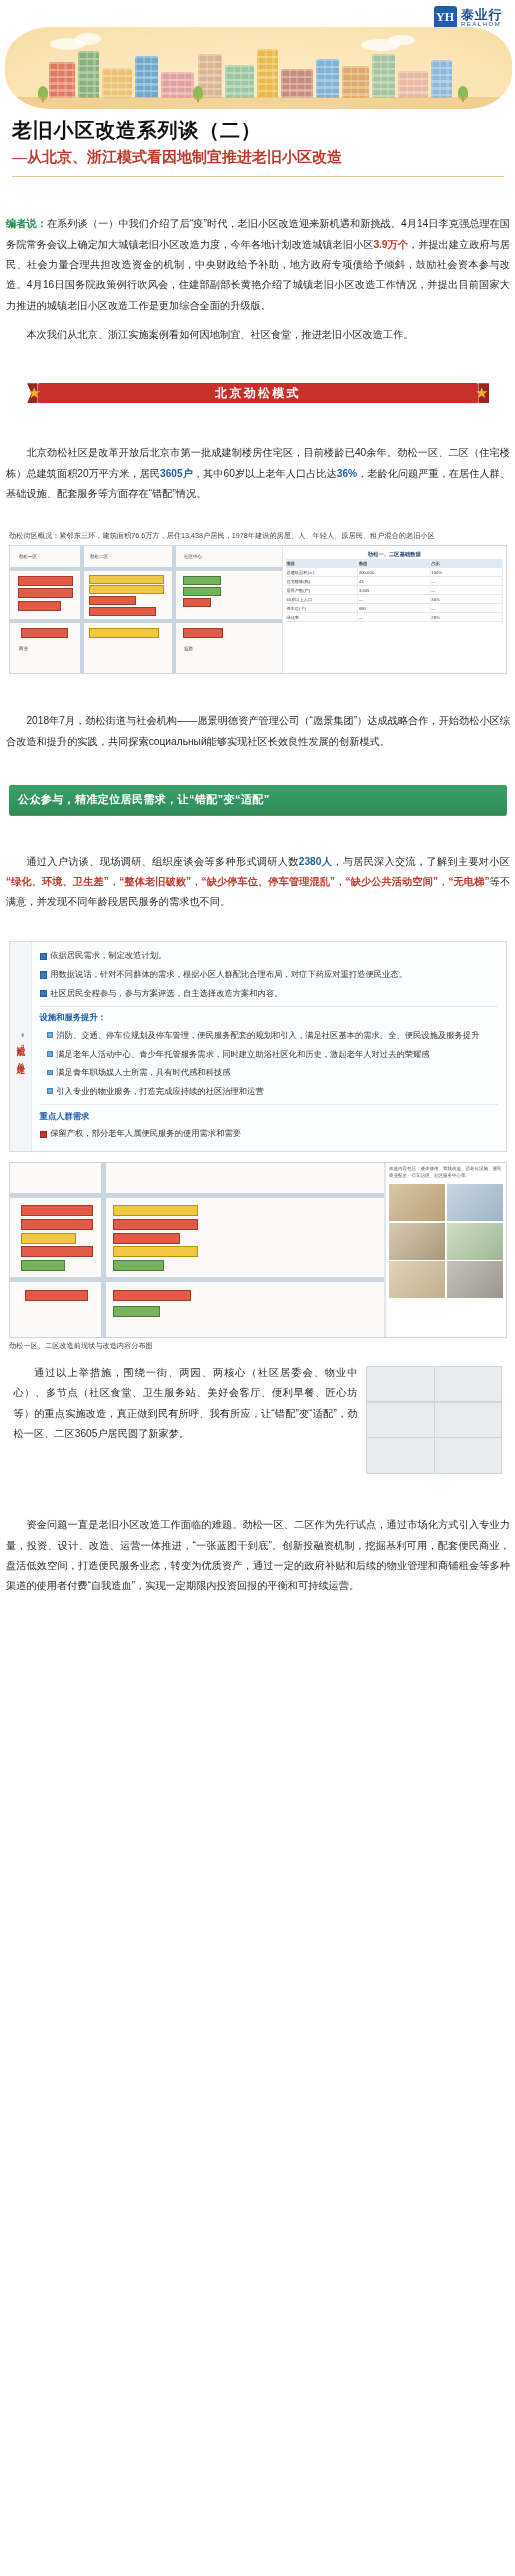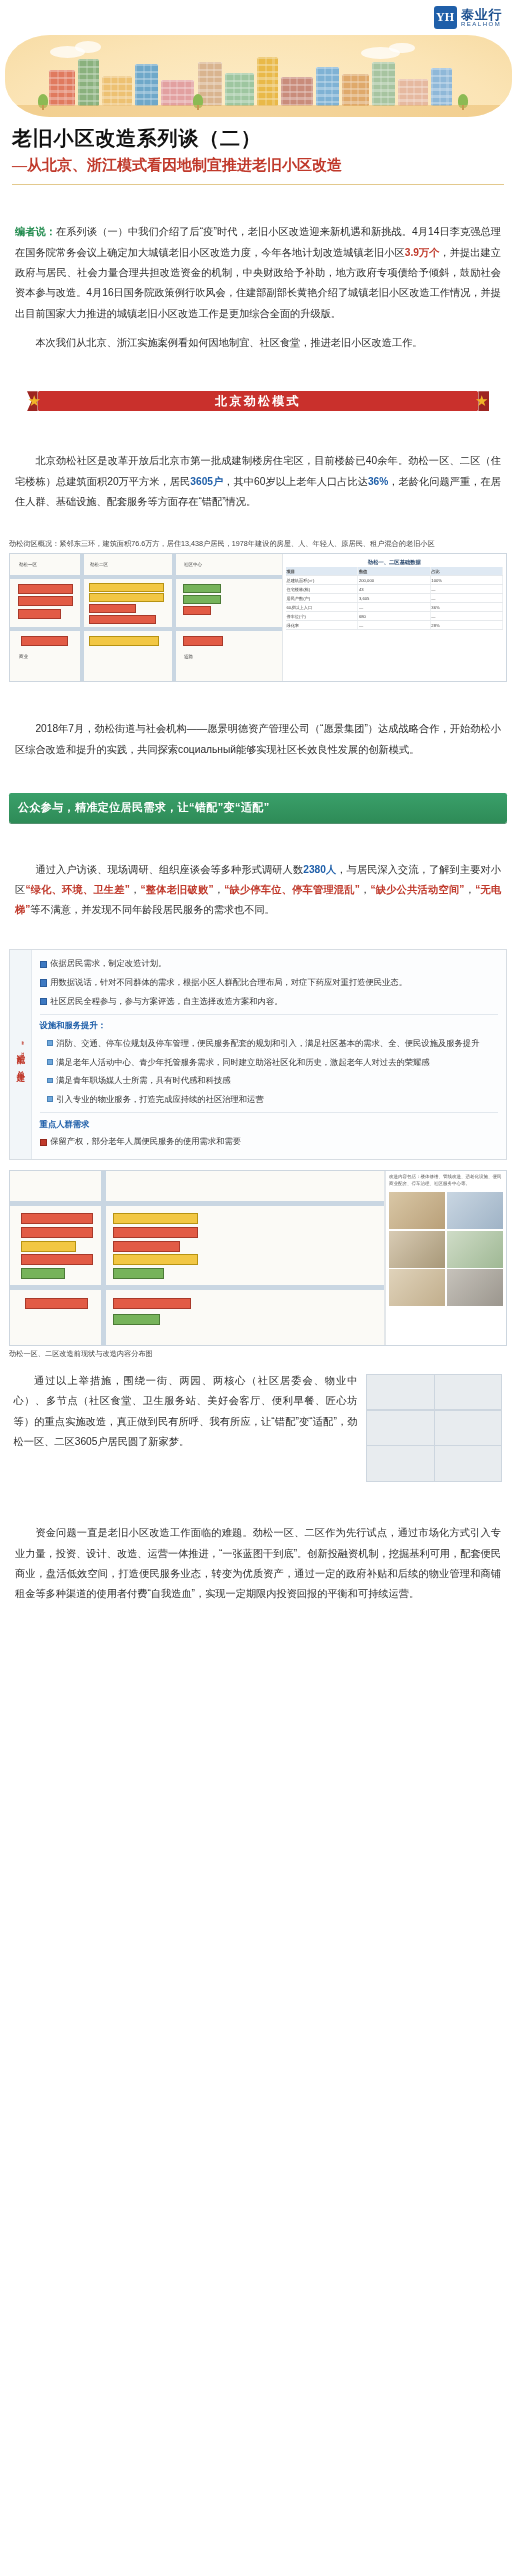--- a/index.html
+++ b/index.html
@@ -7,21 +7,21 @@
     width:516px;
     background:#ffffff;
     font-family:"Liberation Sans","DejaVu Sans",sans-serif;
     color:#333;
     -webkit-font-smoothing:antialiased;
   }
   .page{width:516px;position:relative;overflow:hidden;}
 
   
   .topbar{
-    height:35px;background:#ffffff;position:relative;
+    height:27px;background:#ffffff;position:relative;
   }
   .logo{
     position:absolute;right:13.6px;top:6px;display:flex;align-items:center;gap:4.5px;
   }
   .logo-mark{
     width:23px;height:23px;border-radius:3px;
     background:#1f5fa9;color:#fff;font-size:12px;font-weight:bold;
     display:flex;align-items:center;justify-content:center;
     font-family:"Liberation Serif",serif;
   }
@@ -53,21 +53,21 @@
     margin:3px 0 1.5px;font-size:20px;line-height:1.3;font-weight:bold;color:#111;
     font-family:"Liberation Serif","DejaVu Serif",serif;letter-spacing:0.8px;
   }
   h2.subtitle{
     margin:3px 0 7.6px;font-size:15px;font-weight:bold;color:#c0392b;line-height:1.5;
     font-family:"Liberation Serif","DejaVu Serif",serif;
   }
   .rule{height:1.5px;background:#e3c98d;margin:1.5px 12px 7.6px;}
 
   
-  .content{padding:0 15px 12px;margin-top:37px;}
+  .content{padding:0 6px 12px;margin-top:37px;}
   p.para{
     font-size:10.2px;line-height:2.0;color:#2b2b2b;margin:0 0 9px;text-align:justify;
     text-indent:2em;
   }
   p.para.noind{text-indent:0;}
   .kw-red{color:#c0392b;font-weight:bold;}
   .kw-blue{color:#1f5fa9;font-weight:bold;}
   .editor-lead{color:#1f8a4c;font-weight:bold;}
 
   

